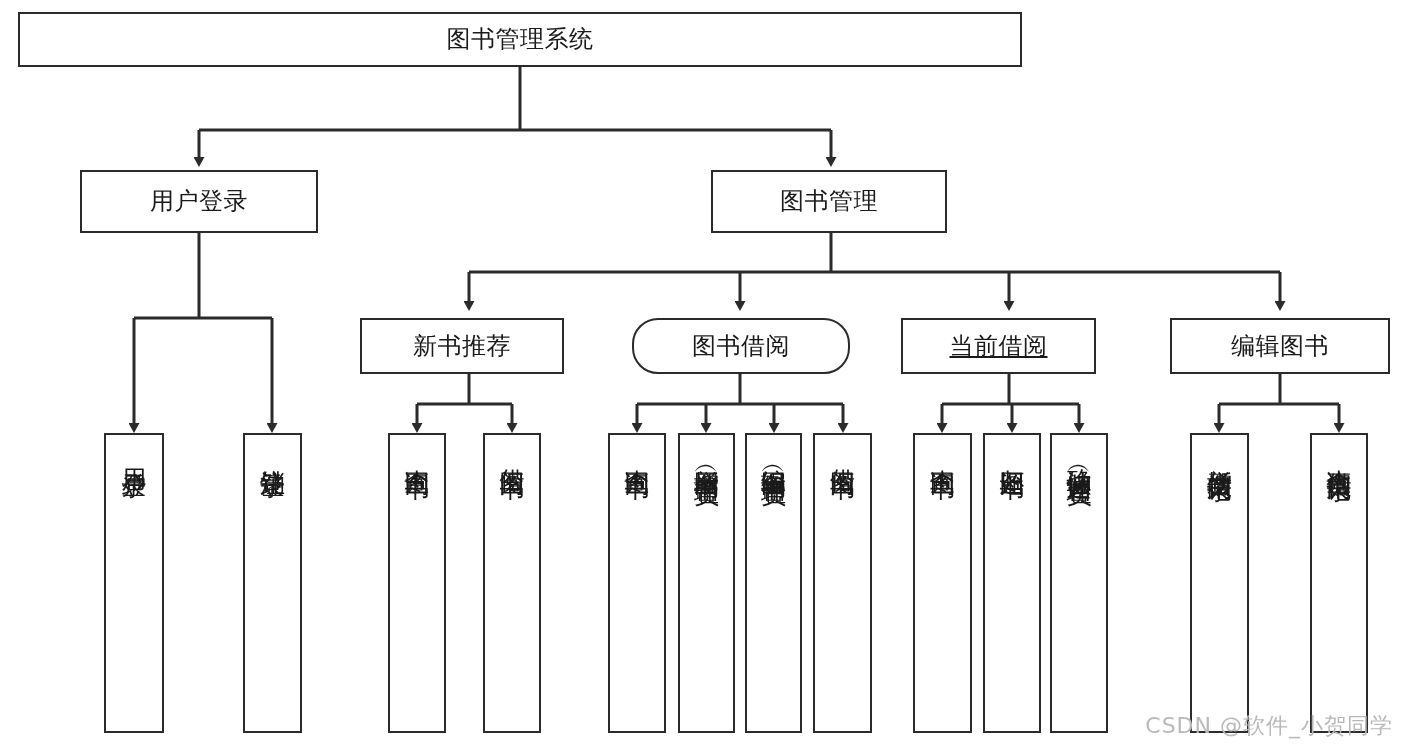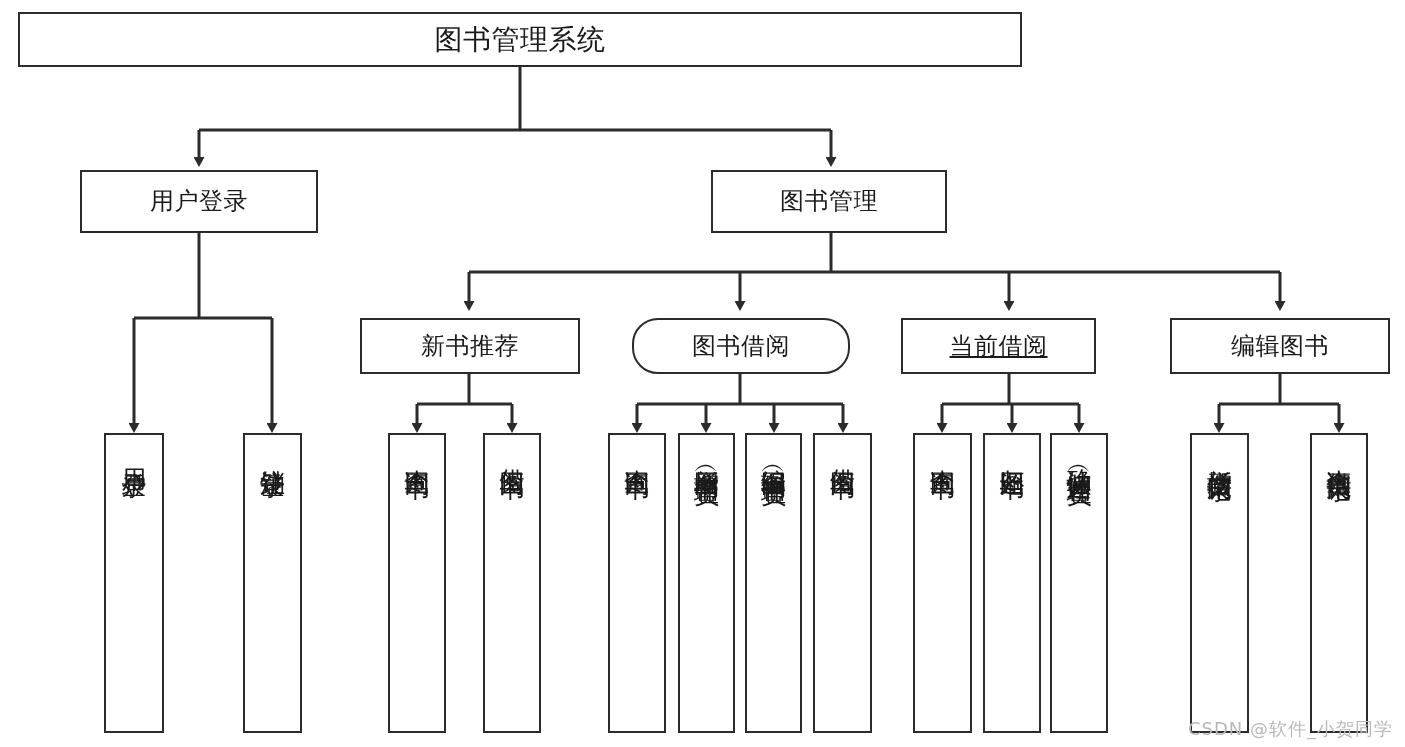--- a/index.html
+++ b/index.html
@@ -40,41 +40,41 @@
     text-align: center;
     line-height: 1.18;
     letter-spacing: 0.5px;
     white-space: nowrap;
   }
   
   .node.h .node-label {
     font-size: 24px;
   }
   .node.root .node-label {
-    font-size: 28px;
+    font-size: 24px;
   }
   
   .node.v {
     align-items: flex-start;
     justify-content: center;
     padding-top: 14px;
   }
   .node.v .node-label {
     writing-mode: vertical-rl;
     text-orientation: upright;
     font-size: 25px;
     line-height: 1.0;
     letter-spacing: 2px;
     white-space: nowrap;
   }
   .watermark {
     position: absolute;
     right: 12px;
     bottom: 6px;
-    font-size: 18px;
+    font-size: 22px;
     color: #b9b9b9;
     letter-spacing: 1px;
     white-space: nowrap;
     font-family: "DejaVu Sans", "Liberation Sans", sans-serif;
   }
 </style>
 </head>
 <body>
 
 <div id="canvas">
@@ -133,21 +133,21 @@
     <span class="node-label">图书管理系统</span>
   </div>
 
   <div class="node h" style="left:80px; top:170px; width:238px; height:63px;">
     <span class="node-label">用户登录</span>
   </div>
   <div class="node h" style="left:711px; top:170px; width:236px; height:63px;">
     <span class="node-label">图书管理</span>
   </div>
 
-  <div class="node h" style="left:360px; top:318px; width:220px; height:56px;">
+  <div class="node h" style="left:360px; top:318px; width:204px; height:56px;">
     <span class="node-label">新书推荐</span>
   </div>
   <div class="node h" style="left:632px; top:318px; width:218px; height:56px;border-radius:26px;">
     <span class="node-label">图书借阅</span>
   </div>
   <div class="node h" style="left:901px; top:318px; width:195px; height:56px;text-decoration:underline;">
     <span class="node-label">当前借阅</span>
   </div>
   <div class="node h" style="left:1170px; top:318px; width:220px; height:56px;">
     <span class="node-label">编辑图书</span>

